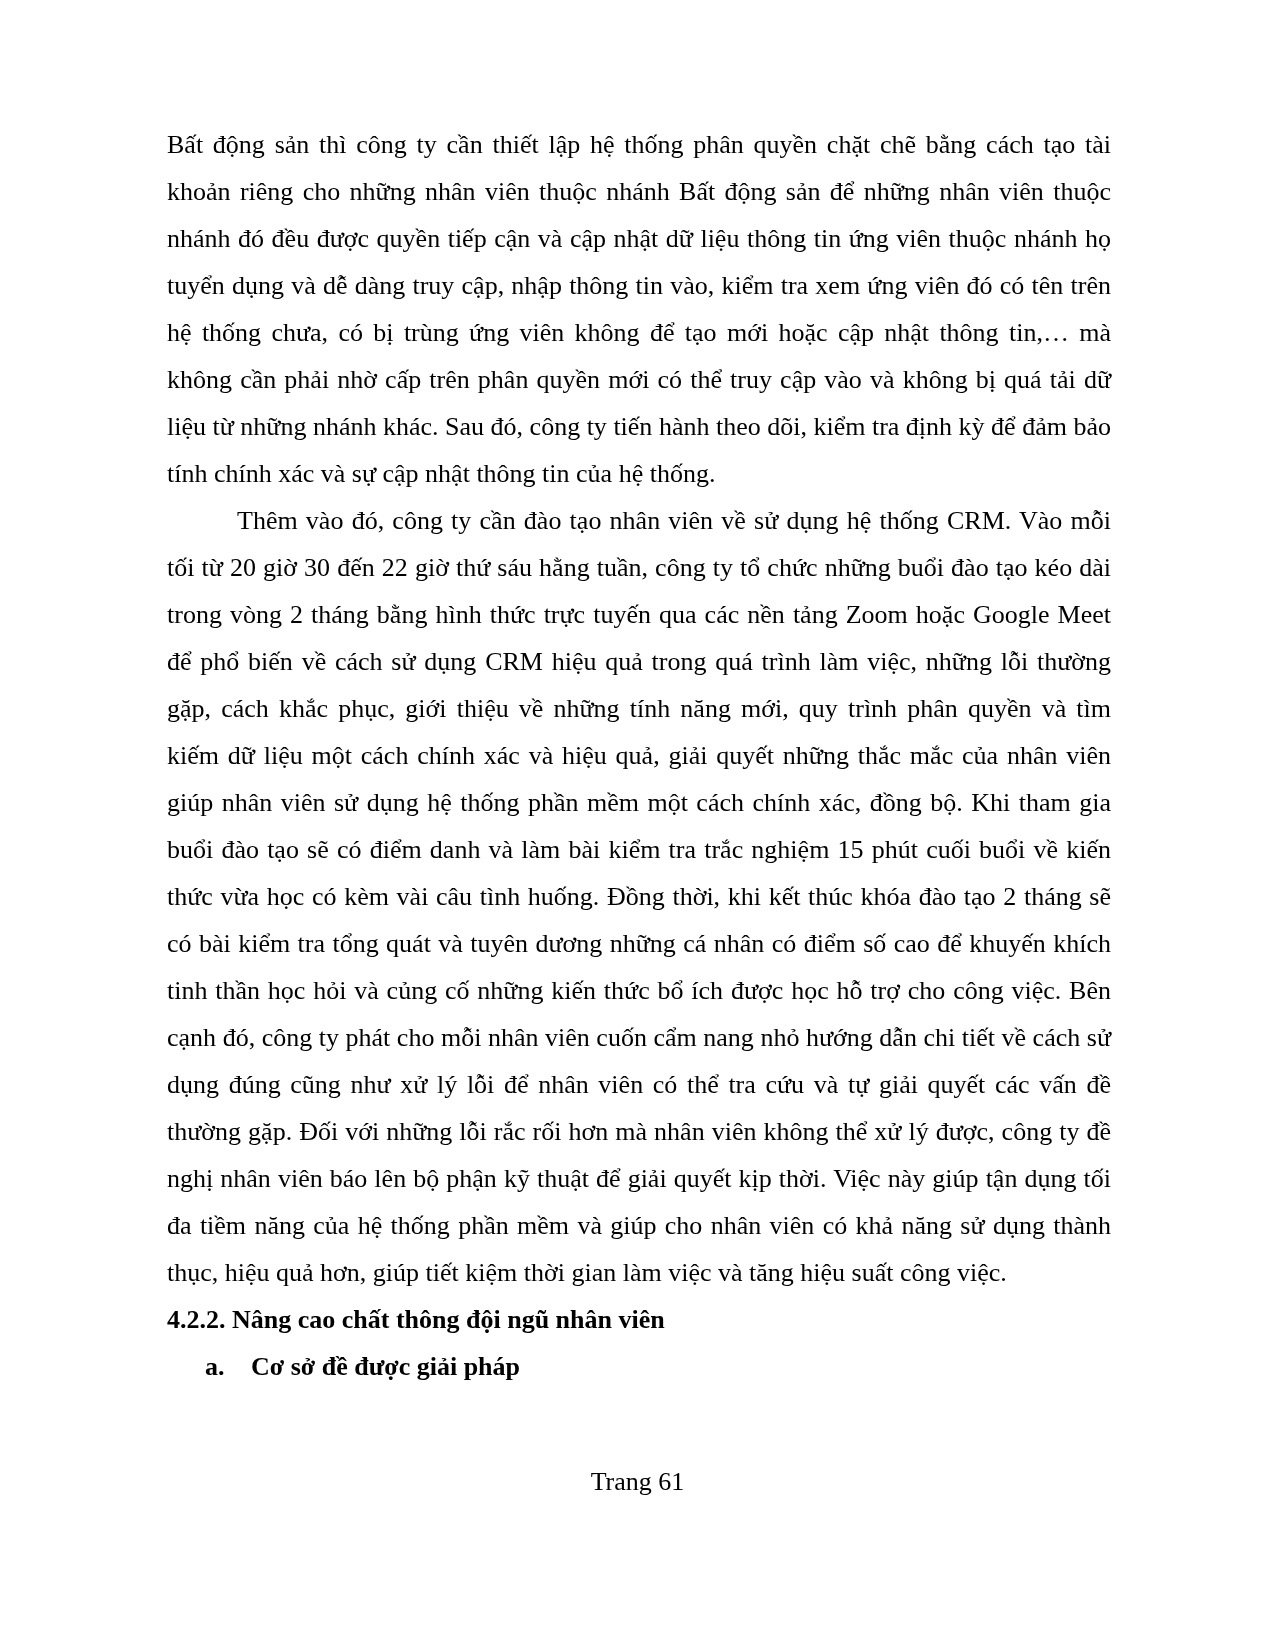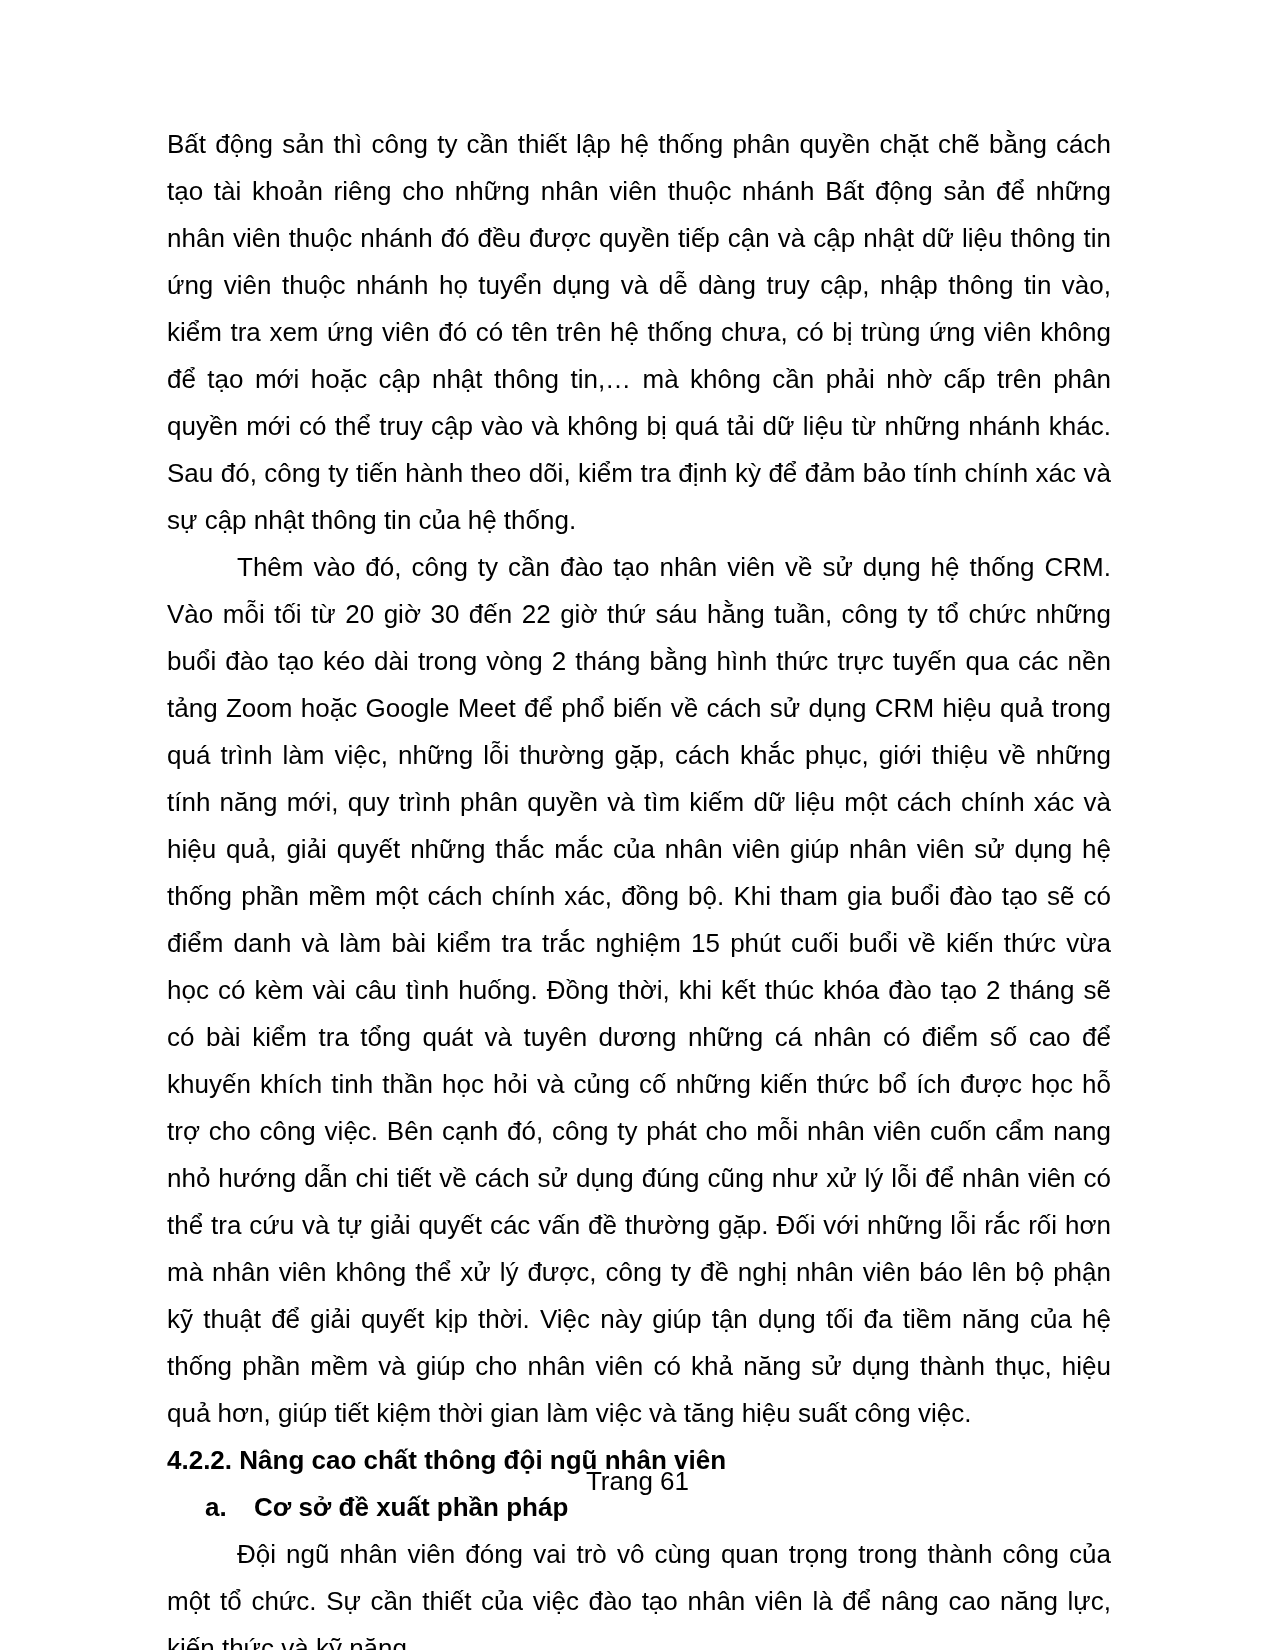--- a/index.html
+++ b/index.html
@@ -3,21 +3,21 @@
 <meta charset="utf-8">
 <style>
   * { box-sizing: border-box; }
   html, body { margin: 0; padding: 0; background: #888; }
   .page {
     width: 1275px;
     height: 1650px;
     margin: 0 auto;
     background: #ffffff;
     position: relative;
-    font-family: Liberation Sans, sans-serif;
+    font-family: Liberation Serif, serif;
     color: #000000;
     overflow: hidden;
   }
   .content {
     position: absolute;
     left: 167px;
     top: 121px;
     width: 944px;
     font-size: 26px;
     line-height: 47px;
@@ -55,22 +55,21 @@
   <div class="content">
 
     <p>Bất động sản thì công ty cần thiết lập hệ thống phân quyền chặt chẽ bằng cách tạo tài khoản riêng cho những nhân viên thuộc nhánh Bất động sản để những nhân viên thuộc nhánh đó đều được quyền tiếp cận và cập nhật dữ liệu thông tin ứng viên thuộc nhánh họ tuyển dụng và dễ dàng truy cập, nhập thông tin vào, kiểm tra xem ứng viên đó có tên trên hệ thống chưa, có bị trùng ứng viên không để tạo mới hoặc cập nhật thông tin,… mà không cần phải nhờ cấp trên phân quyền mới có thể truy cập vào và không bị quá tải dữ liệu từ những nhánh khác. Sau đó, công ty tiến hành theo dõi, kiểm tra định kỳ để đảm bảo tính chính xác và sự cập nhật thông tin của hệ thống.</p>
 
     <p class="indented">Thêm vào đó, công ty cần đào tạo nhân viên về sử dụng hệ thống CRM. Vào mỗi tối từ 20 giờ 30 đến 22 giờ thứ sáu hằng tuần, công ty tổ chức những buổi đào tạo kéo dài trong vòng 2 tháng bằng hình thức trực tuyến qua các nền tảng Zoom hoặc Google Meet để phổ biến về cách sử dụng CRM hiệu quả trong quá trình làm việc, những lỗi thường gặp, cách khắc phục, giới thiệu về những tính năng mới, quy trình phân quyền và tìm kiếm dữ liệu một cách chính xác và hiệu quả, giải quyết những thắc mắc của nhân viên giúp nhân viên sử dụng hệ thống phần mềm một cách chính xác, đồng bộ. Khi tham gia buổi đào tạo sẽ có điểm danh và làm bài kiểm tra trắc nghiệm 15 phút cuối buổi về kiến thức vừa học có kèm vài câu tình huống. Đồng thời, khi kết thúc khóa đào tạo 2 tháng sẽ có bài kiểm tra tổng quát và tuyên dương những cá nhân có điểm số cao để khuyến khích tinh thần học hỏi và củng cố những kiến thức bổ ích được học hỗ trợ cho công việc. Bên cạnh đó, công ty phát cho mỗi nhân viên cuốn cẩm nang nhỏ hướng dẫn chi tiết về cách sử dụng đúng cũng như xử lý lỗi để nhân viên có thể tra cứu và tự giải quyết các vấn đề thường gặp. Đối với những lỗi rắc rối hơn mà nhân viên không thể xử lý được, công ty đề nghị nhân viên báo lên bộ phận kỹ thuật để giải quyết kịp thời. Việc này giúp tận dụng tối đa tiềm năng của hệ thống phần mềm và giúp cho nhân viên có khả năng sử dụng thành thục, hiệu quả hơn, giúp tiết kiệm thời gian làm việc và tăng hiệu suất công việc.</p>
 
     <p class="section-heading">4.2.2. Nâng cao chất thông đội ngũ nhân viên</p>
 
     <p class="subsection-heading">
       <span class="sub-label">a.</span>
-      <span class="sub-text">Cơ sở đề xuất phần pháp</span>
+      <span class="sub-text">Cơ sở đề được giải pháp</span>
     </p>
 
-    <p class="indented">Đội ngũ nhân viên đóng vai trò vô cùng quan trọng trong thành công của một tổ chức. Sự cần thiết của việc đào tạo nhân viên là để nâng cao năng lực, kiến thức và kỹ năng</p>
 
   </div>
 
   <div class="page-footer">Trang 61</div>
 
 </div>
 
 </body></html>

